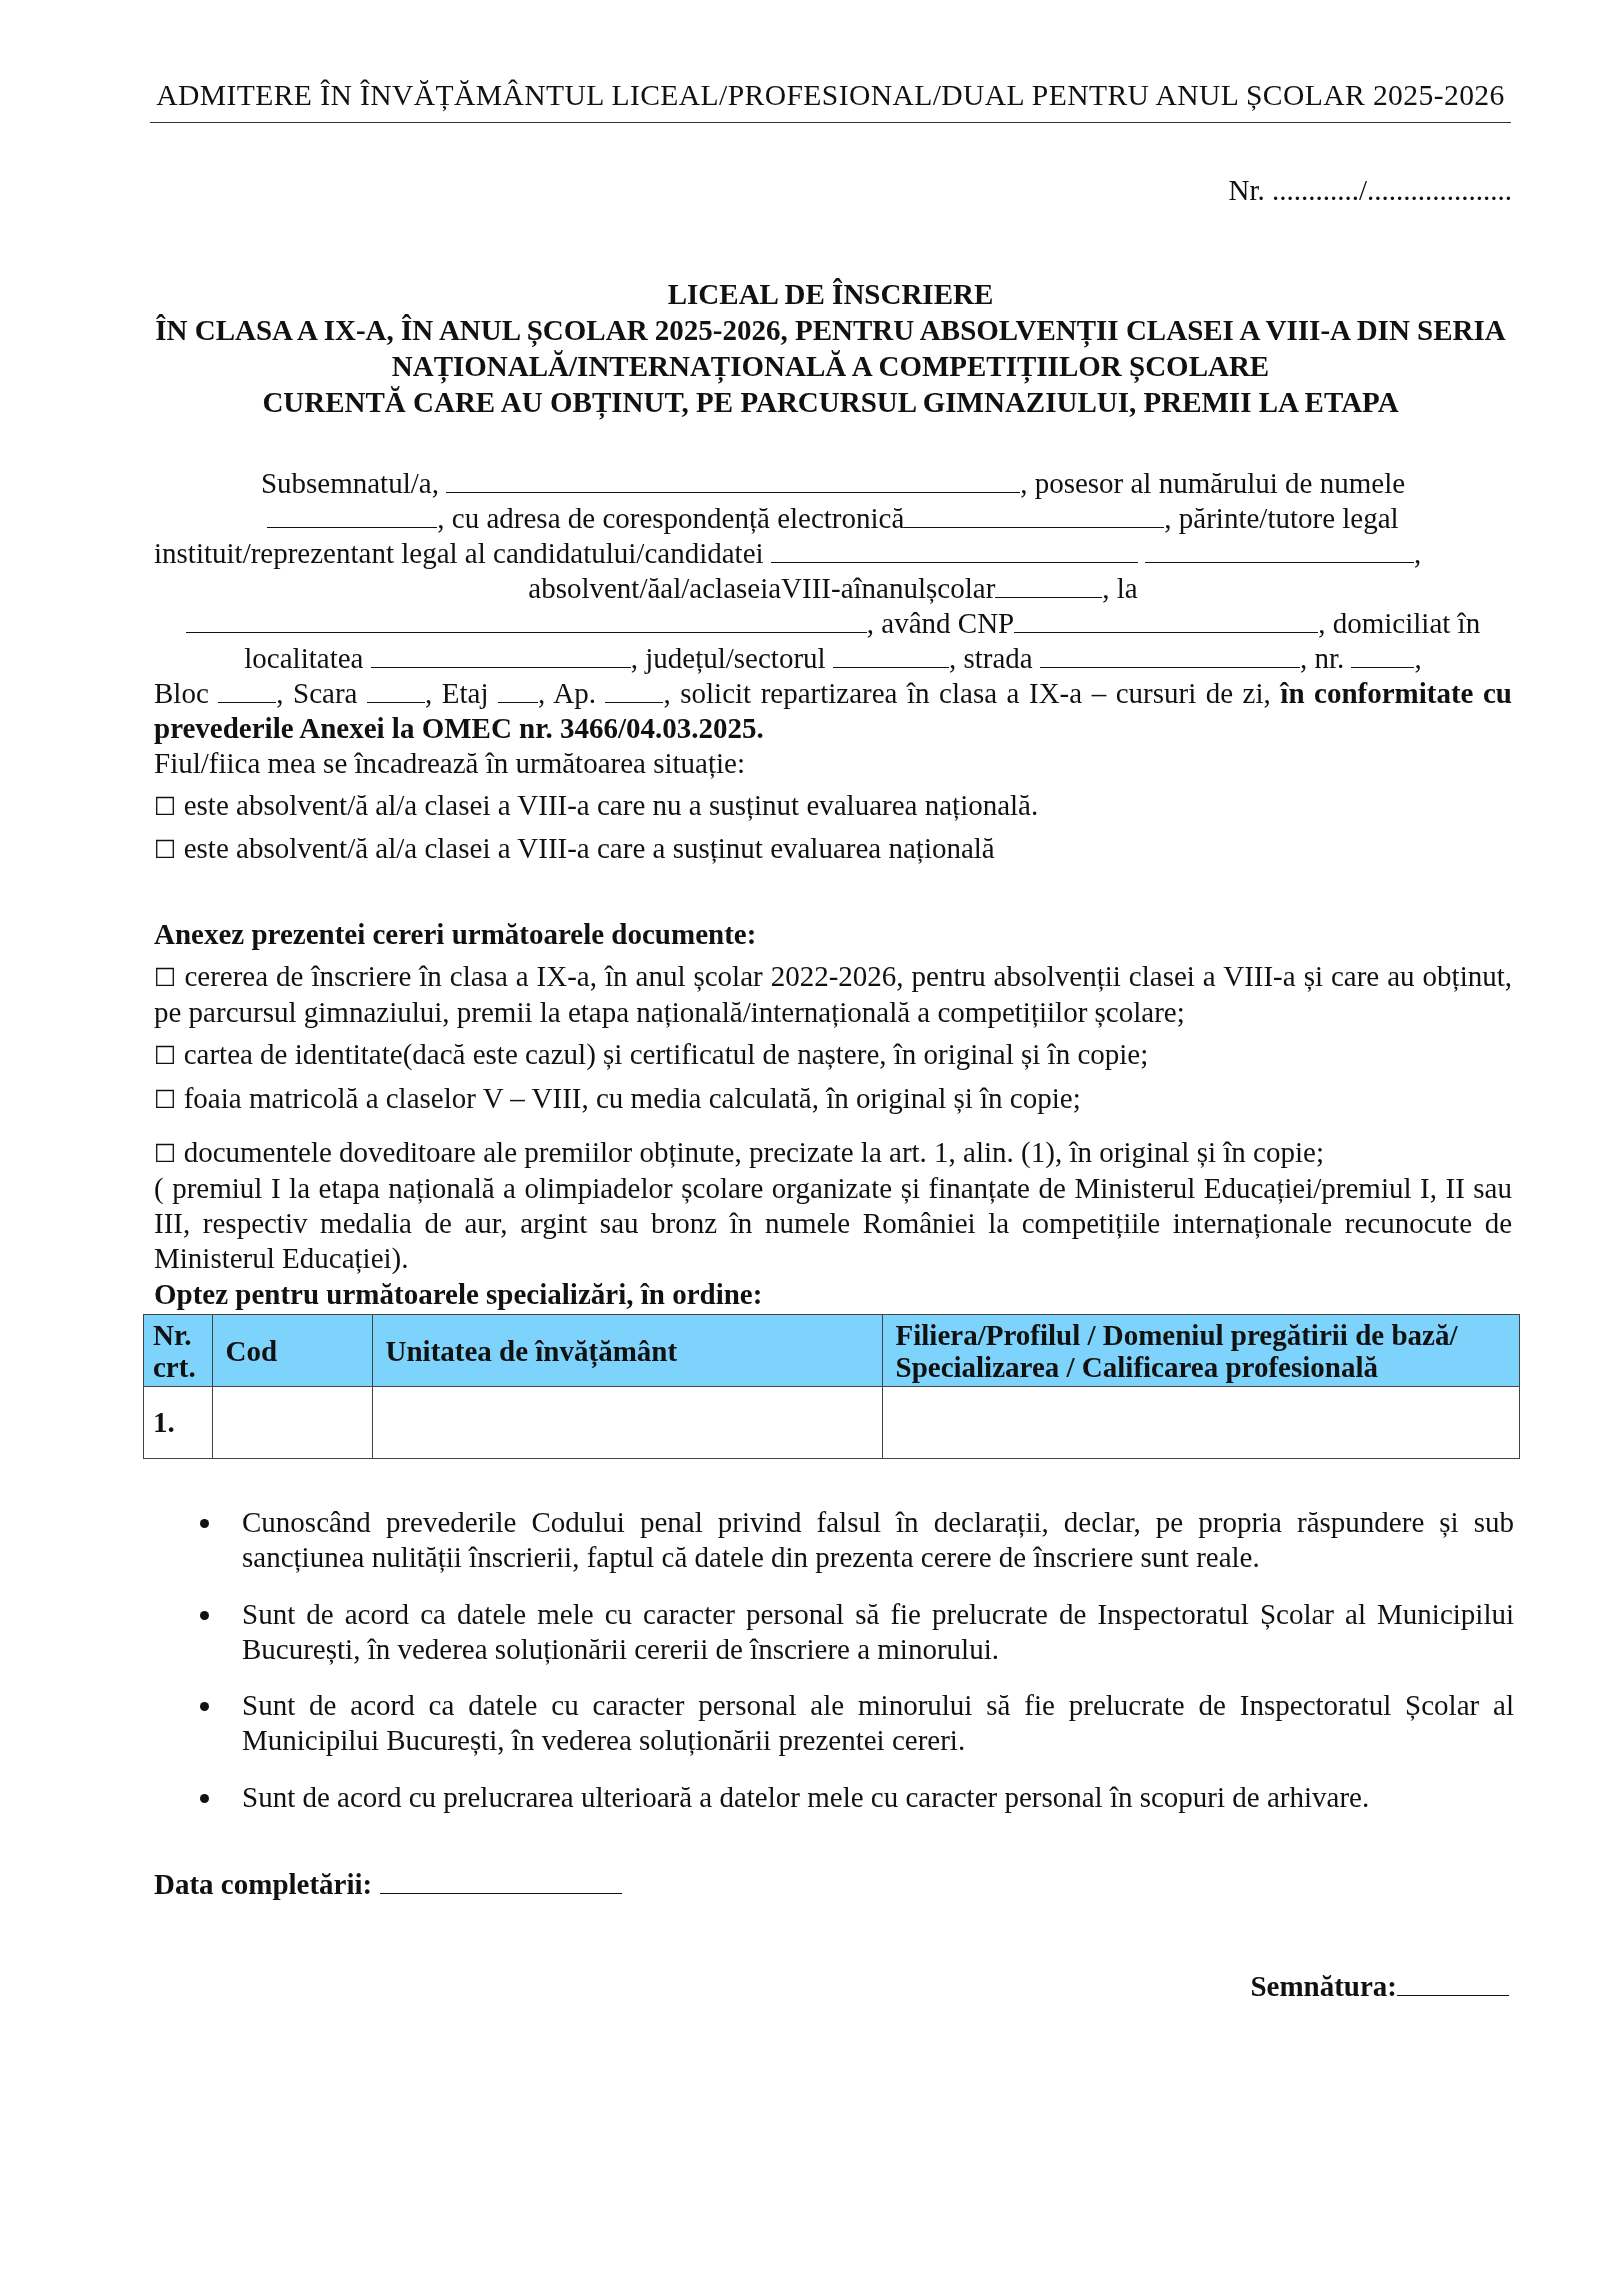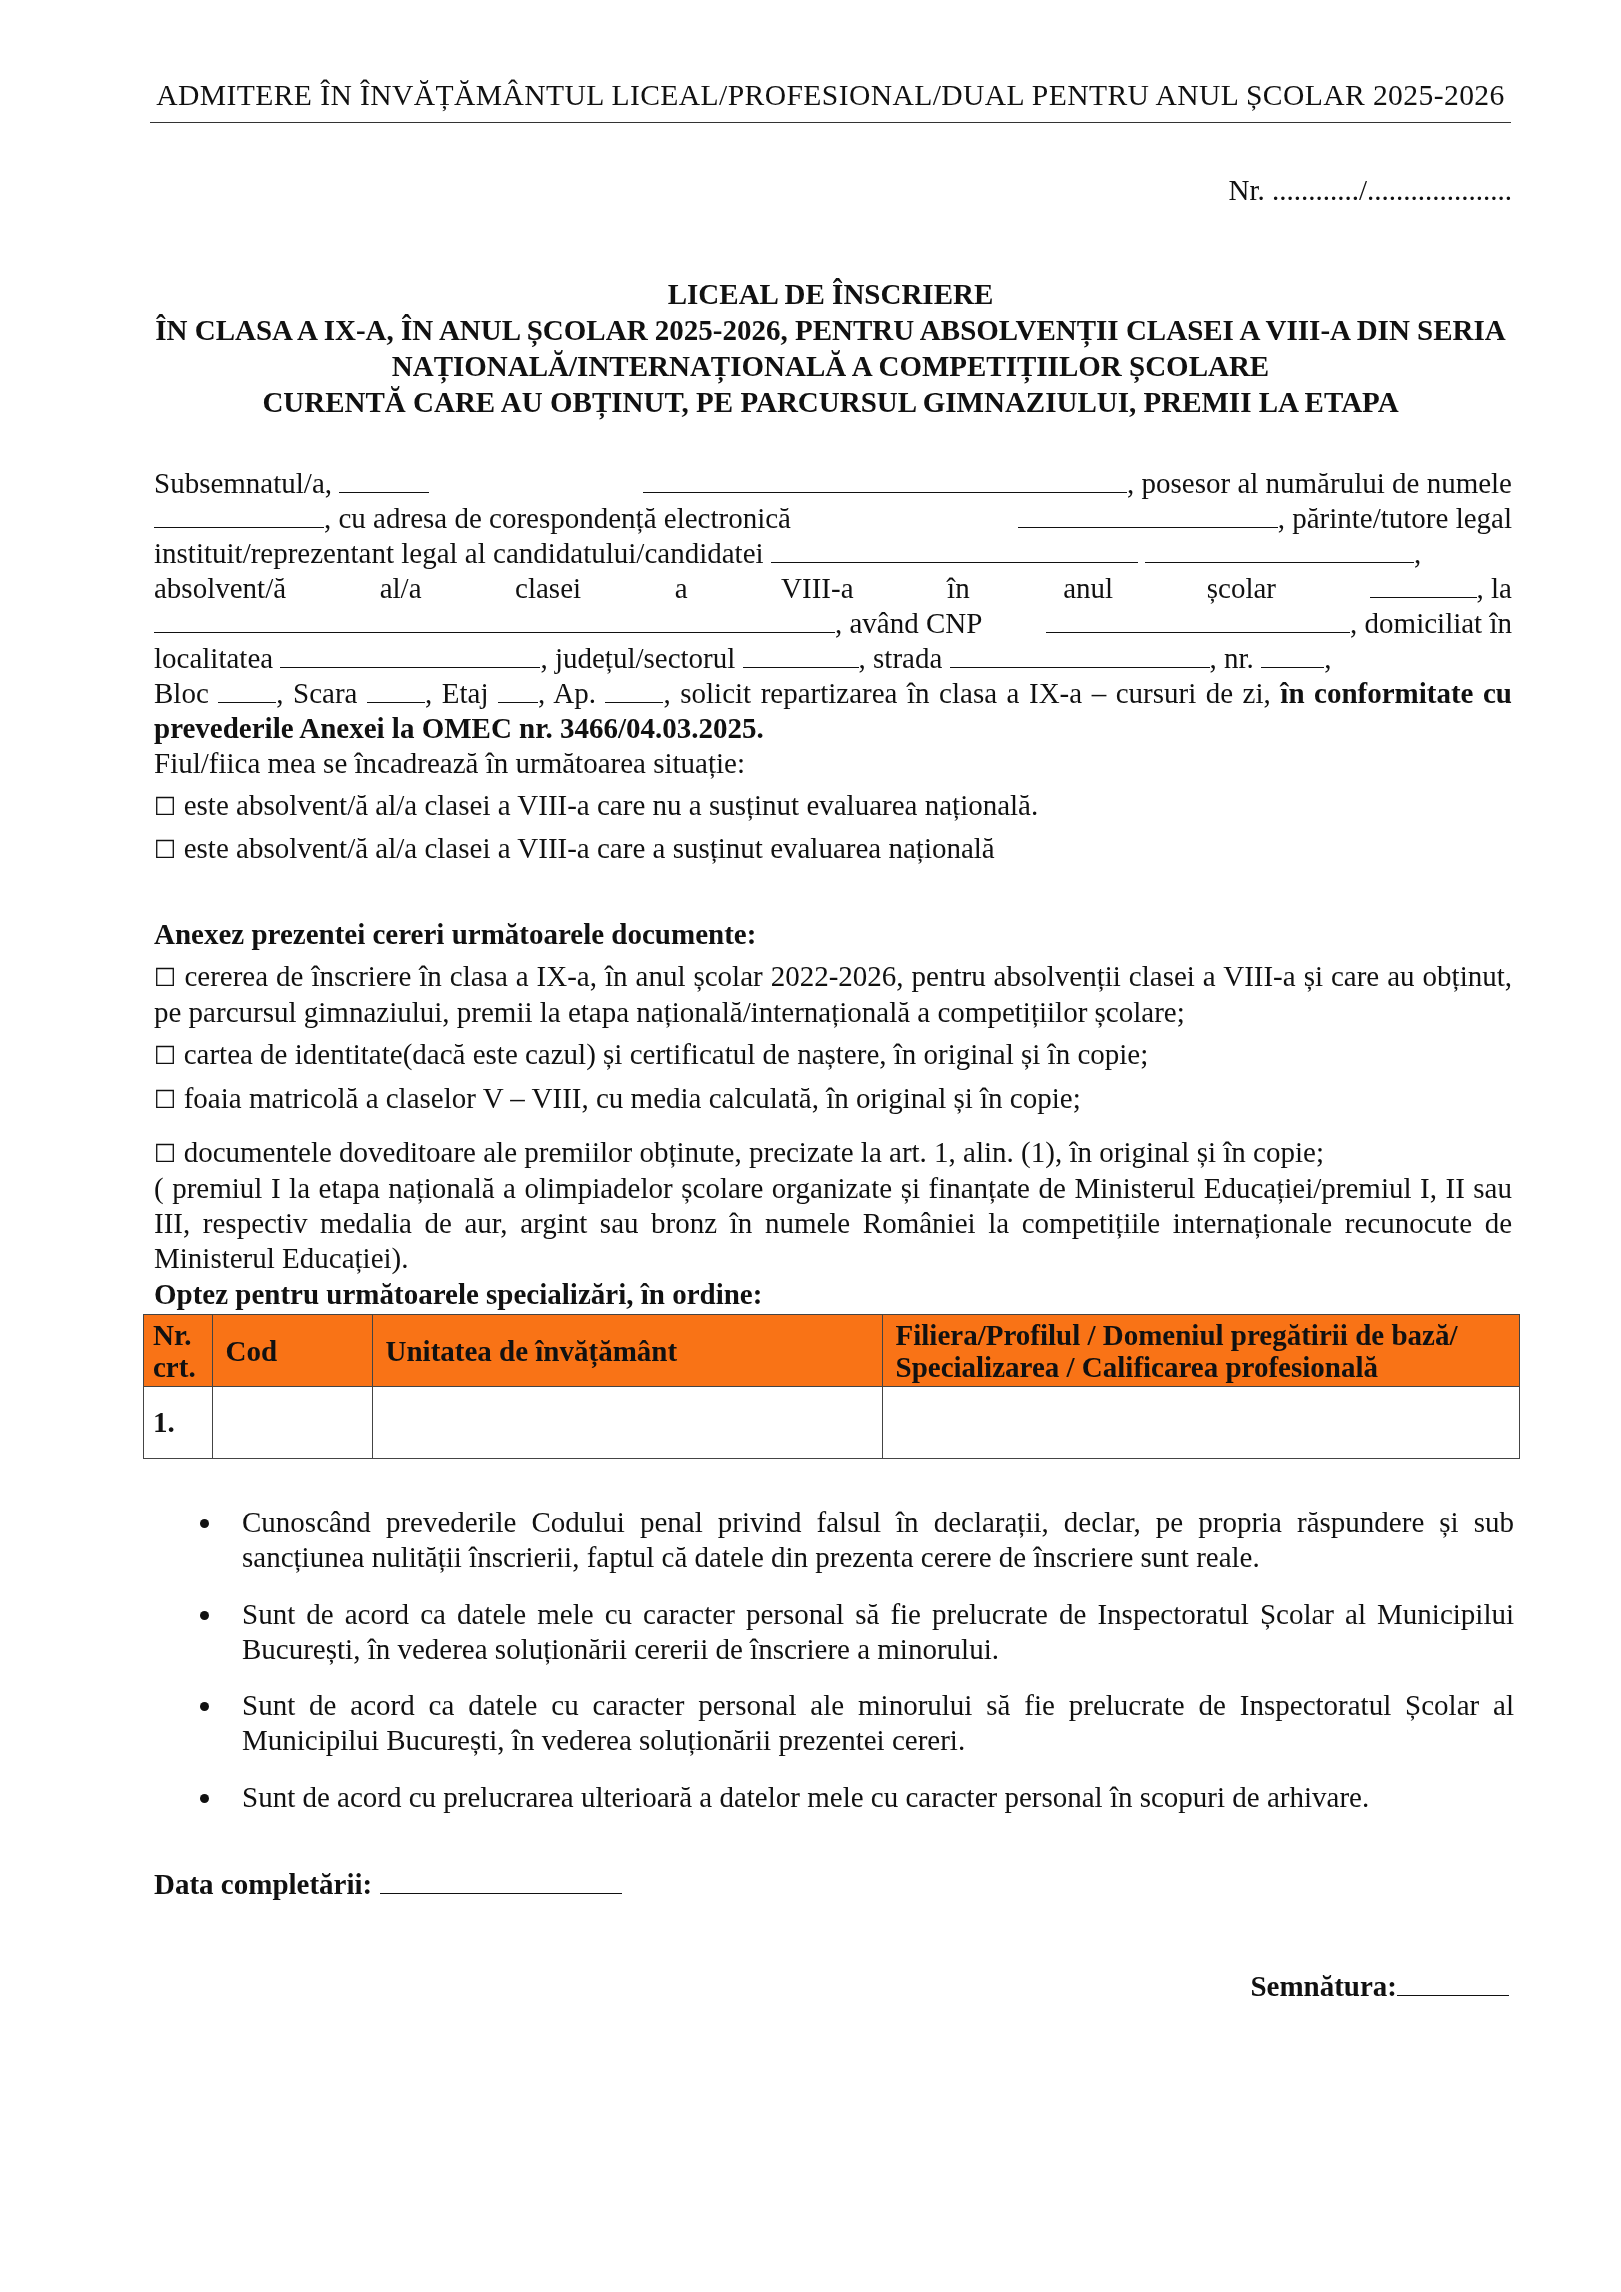--- a/index.html
+++ b/index.html
@@ -7,26 +7,26 @@
          font-family: "Liberation Serif", "DejaVu Serif", serif; color: #111; }
   .page-header { position: absolute; left: 150px; top: 79px; width: 1361px; text-align: center;
                  font-size: 29.6px; letter-spacing: 0.4px; }
   .header-rule { position: absolute; left: 150px; top: 122px; width: 1361px; border-top: 1.8px solid #333; }
   .nr { position: absolute; right: 109px; top: 174px; font-size: 29px; }
   .title { position: absolute; left: 150px; top: 276px; width: 1361px; text-align: center;
            font-weight: bold; font-size: 29px; line-height: 36px; }
   .body-text { position: absolute; left: 154px; width: 1358px; font-size: 29px; line-height: 35px; text-align: justify; }
   .blank { display: inline-block; border-bottom: 1.8px solid #111; height: 23px; vertical-align: baseline; }
   .line { display: block; }
-  .justify-line { display: flex; justify-content: space-between; }
+  .justify-line { display: flex; justify-content: center; }
   .cb { font-family: "DejaVu Sans", sans-serif; font-size: 25px; }
   .section-head { font-weight: bold; }
   .opt-table { position: absolute; left: 143px; top: 1314px; width: 1377px; border-collapse: collapse; font-size: 29px; }
   .opt-table th, .opt-table td { border: 1.8px solid #444; text-align: left; vertical-align: middle; padding: 3.6px 12.5px; }
-  .opt-table th { background: #f97316; font-weight: bold; line-height: 32px; }
+  .opt-table th { background: #7dd3fc; font-weight: bold; line-height: 32px; }
   .opt-table td { height: 64px; font-weight: bold; }
   .decl { position: absolute; left: 197px; top: 1505px; width: 1317px; font-size: 29px; line-height: 35px; }
   .decl li { margin-bottom: 21.5px; text-align: justify; padding-left: 18px; }
   .decl ul { margin: 0; padding-left: 27px; }
   .footer-date { position: absolute; left: 154px; top: 1868px; font-size: 29px; font-weight: bold; }
   .footer-sign { position: absolute; right: 112px; top: 1970px; font-size: 29px; font-weight: bold; }
 </style>
 </head>
 <body>
 

